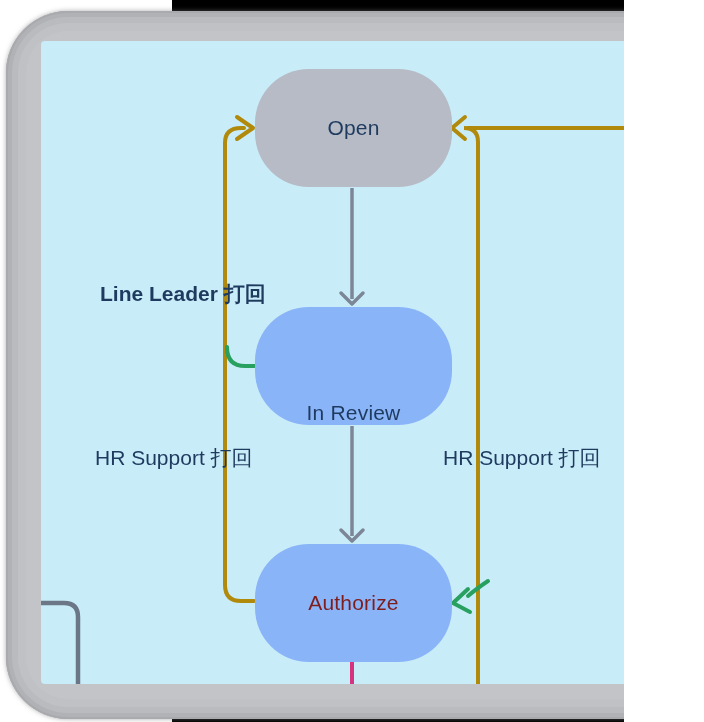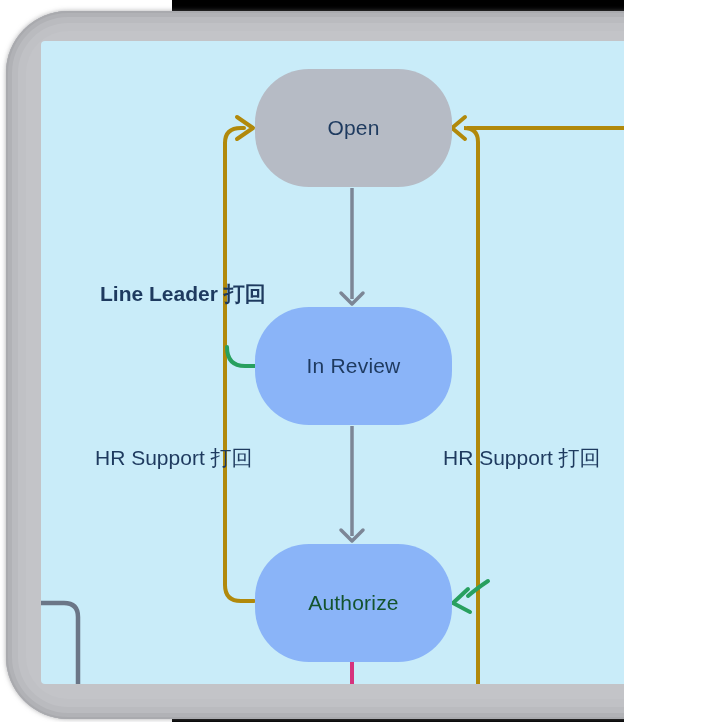--- a/index.html
+++ b/index.html
@@ -33,21 +33,21 @@
   }
   .edges { position:absolute; left:0; top:0; z-index:1; }
 
   .node {
     position:absolute; z-index:2;
     width:197px; height:118px; border-radius:54px;
     display:flex; align-items:center; justify-content:center;
     font-size:21px; letter-spacing:0.2px;
   }
   .node-open      { left:214px; top:28px; }
-  .node-in-review { left:214px; top:266px; }
+  .node-in-review { left:214px; top:266px;align-items:flex-end; }
   .node-authorize { left:214px; top:503px; }
 
   .edge-label {
     position:absolute; z-index:3;
     font-size:21px; white-space:nowrap;
   }
   .edge-label.bold { font-weight:bold; }
   .label-line-leader { left:59px;  top:203px;margin-top:36px; }
   .label-hr-left     { left:54px;  top:403px; }
   .label-hr-right    { left:402px; top:403px; }
@@ -90,21 +90,21 @@
 
     <div class="node node-open" style="background: rgb(182, 187, 197);">
       <span style="color: rgb(30, 58, 95);">Open</span>
     </div>
 
     <div class="node node-in-review" style="background: rgb(138, 180, 248);">
       <span style="color: rgb(30, 58, 95);">In Review</span>
     </div>
 
     <div class="node node-authorize" style="background: rgb(138, 180, 248);">
-      <span style="color: #14532d;">Authorize</span>
+      <span style="color: #7f1d1d;">Authorize</span>
     </div>
 
     <div class="edge-label bold label-line-leader" style="color: rgb(30, 58, 95);">Line Leader 打回</div>
 
     <div class="edge-label label-hr-left" style="color: rgb(30, 58, 95);">HR Support 打回</div>
 
     <div class="edge-label label-hr-right" style="color: rgb(30, 58, 95);">HR Support 打回</div>
   </div>
 </div>
 

